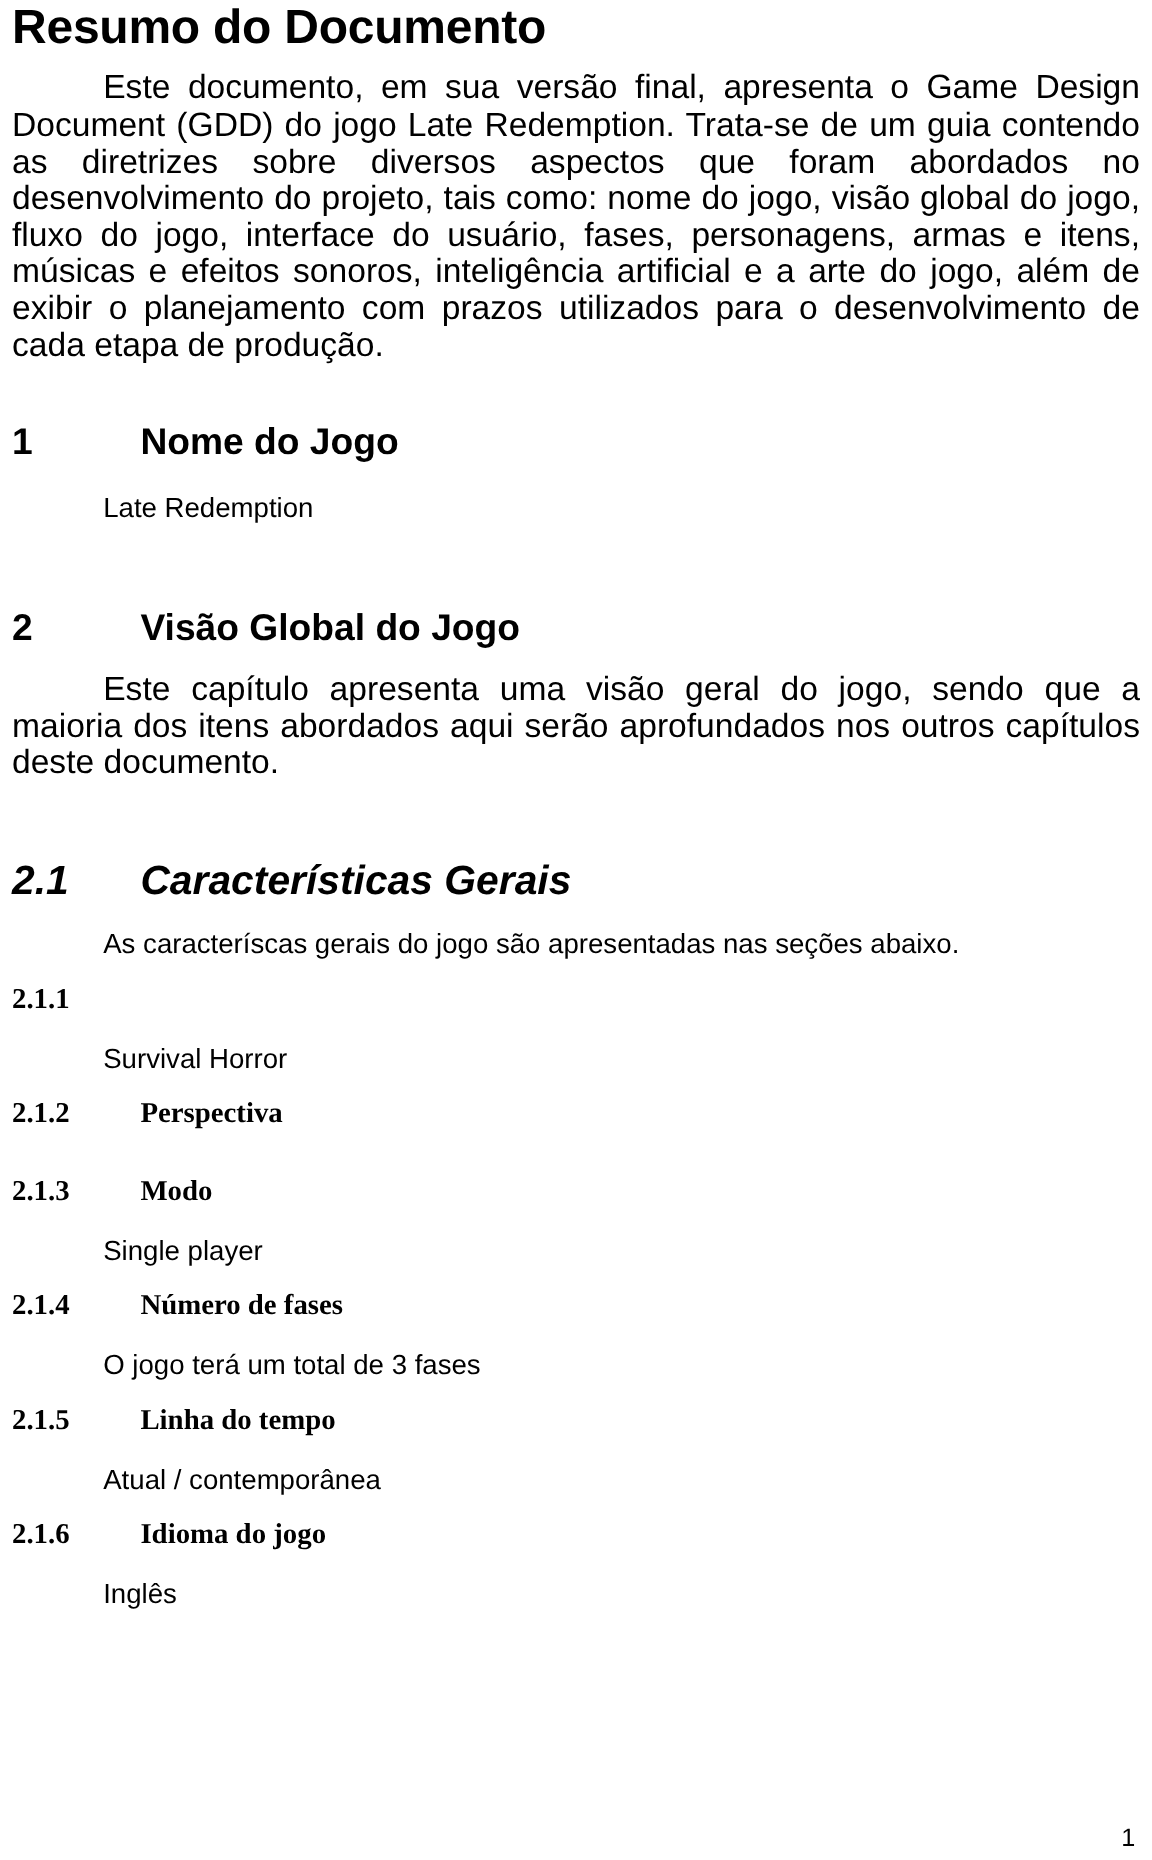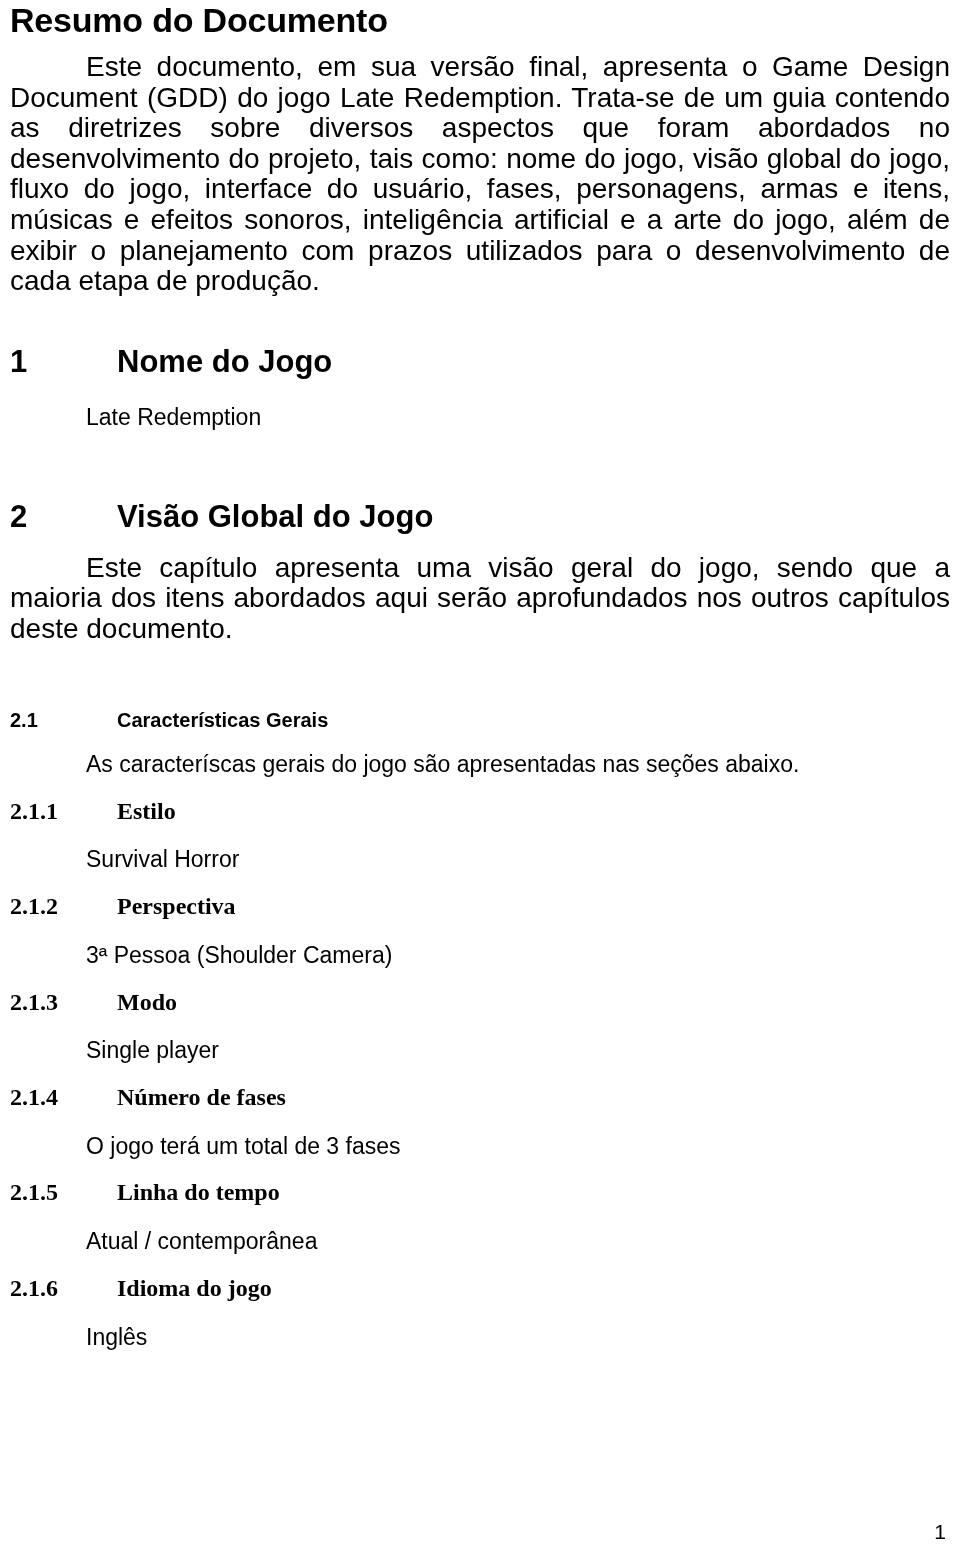--- a/index.html
+++ b/index.html
@@ -19,21 +19,21 @@
     height: 1550px;
     margin: 0 auto;
     background: #ffffff;
     overflow: hidden;
     box-sizing: border-box;
     padding: 0 10px 0 10px;
   }
 
   
   .doc-title {
-    font-size: 34px;
+    font-size: 40px;
     font-weight: 700;
     line-height: 1.06;
     letter-spacing: -0.2px;
     margin: 0;
     padding-top: 2px;
     color: #000;
   }
 
   
   .body-text {
@@ -75,22 +75,23 @@
     flex: 1 1 auto;
   }
 
   
   .h1-row {
     font-size: 31px;
     line-height: 1.12;
   }
   
   .h2-row {
-    font-size: 20px;
+    font-size: 34px;
     line-height: 1.12;
+    font-style: italic;
   }
   
   .h3-row {
     font-size: 24px;
     line-height: 1.12;
     font-family: Liberation Serif, serif;
   }
   .sp-14 { height: 14px; }
   .sp-16 { height: 16px; }
   .sp-18 { height: 18px; }
@@ -151,37 +152,35 @@
   </div>
 
   <div class="sp-18"></div>
 
   <p class="sub-text">As caracteríscas gerais do jogo são apresentadas nas seções abaixo.</p>
 
   <div class="sp-18"></div>
 
   <div class="h-row h3-row">
     <span class="h-num">2.1.1</span>
-    <span class="h-txt">Estilo</span>
   </div>
 
   <div class="sp-20"></div>
 
   <p class="sub-text">Survival Horror</p>
 
   <div class="sp-18"></div>
 
   <div class="h-row h3-row">
     <span class="h-num">2.1.2</span>
     <span class="h-txt">Perspectiva</span>
   </div>
 
   <div class="sp-20"></div>
 
-  <p class="sub-text">3ª Pessoa (Shoulder Camera)</p>
 
   <div class="sp-18"></div>
 
   <div class="h-row h3-row">
     <span class="h-num">2.1.3</span>
     <span class="h-txt">Modo</span>
   </div>
 
   <div class="sp-20"></div>
 

